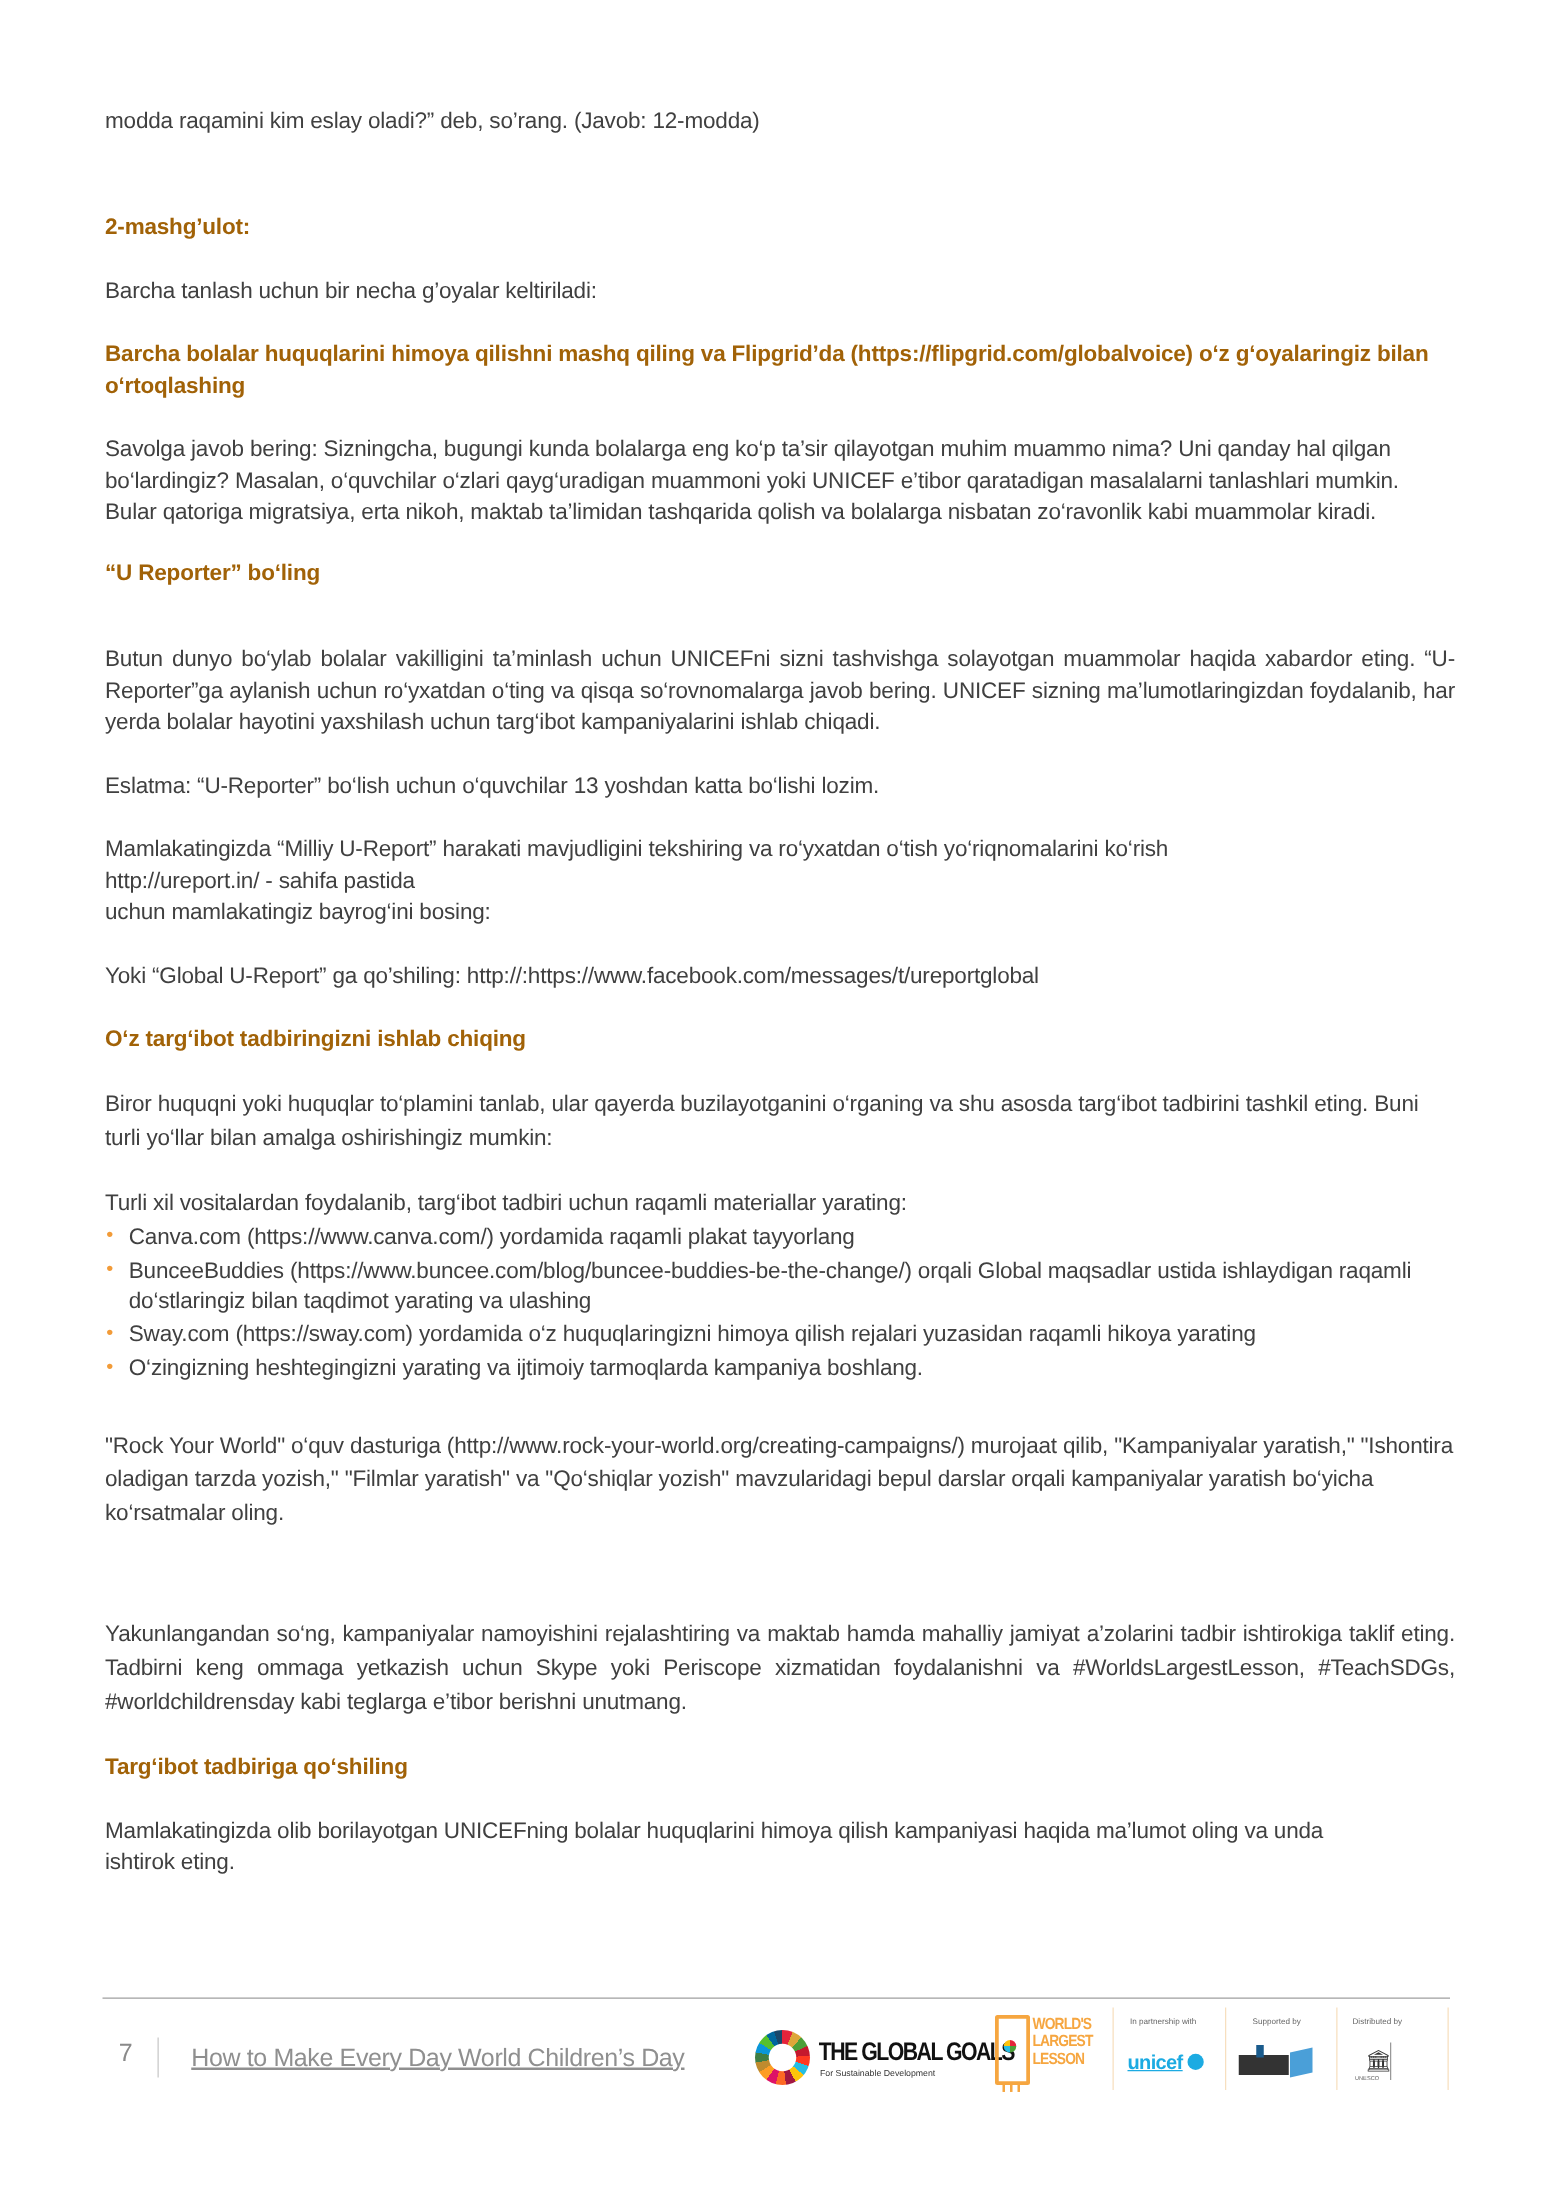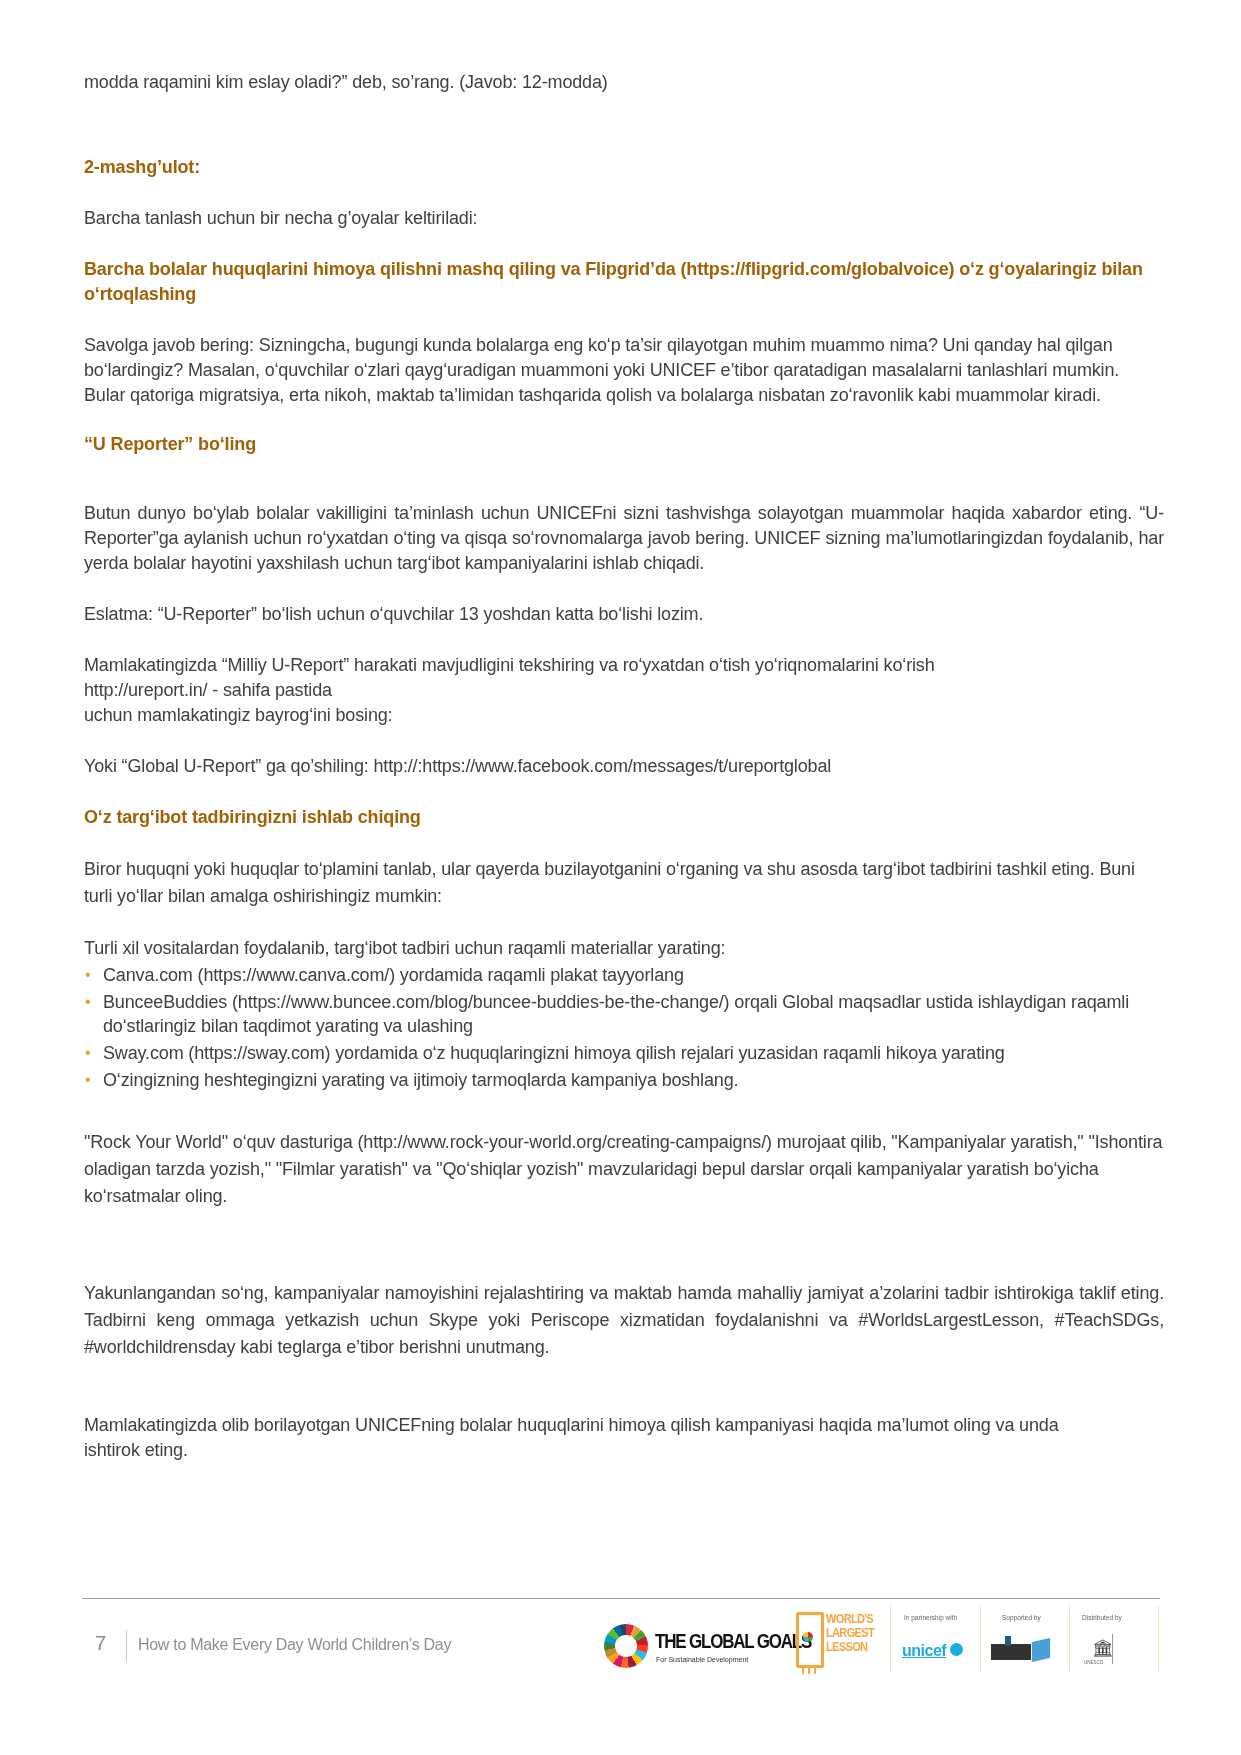--- a/index.html
+++ b/index.html
@@ -7,21 +7,21 @@
     width: 1241px;
     height: 1755px;
     position: relative;
     overflow: hidden;
     font-family: "Liberation Sans", sans-serif;
     color: #404040;
   }
   .page {
     position: absolute;
     left: 84px;
-    top: 70px;
+    top: 84px;
     width: 1080px;
     font-size: 18px;
     line-height: 25px;
     letter-spacing: -0.15px;
   }
   p { margin: 0; }
   .gap-s { height: 24px; }
   .gap-m { height: 26px; }
   .gap-l { height: 34px; }
   .bold { font-weight: bold; color: #a16207; }
@@ -61,25 +61,26 @@
   .page-sep {
     position: absolute;
     left: 126px;
     top: 1630px;
     width: 1px;
     height: 32px;
     background: #c8c8c8;
   }
   .doc-title {
     position: absolute;
-    left: 138px;
+    left: 153px;
     top: 1636px;
-    font-size: 16px;
+    font-size: 20px;
     color: #8f8f8f;
     letter-spacing: -0.3px;
+    text-decoration: underline;
   }
   .logos {
     position: absolute;
     left: 600px;
     top: 1606px;
     height: 80px;
     width: 580px;
   }
   .gg-ring {
     position: absolute;
@@ -268,20 +269,21 @@
     <li><span class="dot">•</span><span>Canva.com (https://www.canva.com/) yordamida raqamli plakat tayyorlang</span></li>
     <li><span class="dot">•</span><span>BunceeBuddies (https://www.buncee.com/blog/buncee-buddies-be-the-change/) orqali Global maqsadlar ustida ishlaydigan raqamli do‘stlaringiz bilan taqdimot yarating va ulashing</span></li>
     <li><span class="dot">•</span><span>Sway.com (https://sway.com) yordamida o‘z huquqlaringizni himoya qilish rejalari yuzasidan raqamli hikoya yarating</span></li>
     <li><span class="dot">•</span><span>O‘zingizning heshtegingizni yarating va ijtimoiy tarmoqlarda kampaniya boshlang.</span></li>
   </ul>
   <div class="gap-l"></div>
   <p class="loose">"Rock Your World" o‘quv dasturiga (http://www.rock-your-world.org/creating-campaigns/) murojaat qilib, "Kampaniyalar yaratish," "Ishontira oladigan tarzda yozish," "Filmlar yaratish" va "Qo‘shiqlar yozish" mavzularidagi bepul darslar orqali kampaniyalar yaratish bo‘yicha ko‘rsatmalar oling.</p>
   <div class="gap-m"></div>
   <p class="loose just">Yakunlangandan so‘ng, kampaniyalar namoyishini rejalashtiring va maktab hamda mahalliy jamiyat a’zolarini tadbir ishtirokiga taklif eting. Tadbirni keng ommaga yetkazish uchun Skype yoki Periscope xizmatidan foydalanishni va #WorldsLargestLesson, #TeachSDGs, #worldchildrensday kabi teglarga e’tibor berishni unutmang.</p>
   <div class="gap-m"></div>
+  <p class="bold">Targ‘ibot tadbiriga qo‘shiling</p>
   <div class="gap-m"></div>
   <p style="width: 1000px;">Mamlakatingizda olib borilayotgan UNICEFning bolalar huquqlarini himoya qilish kampaniyasi haqida ma’lumot oling va unda ishtirok eting.</p>
 </div>
 
 <div class="footer-rule"></div>
 <div class="page-num">7</div>
 <div class="page-sep"></div>
 <div class="doc-title">How to Make Every Day World Children’s Day</div>
 
 <div class="logos">

